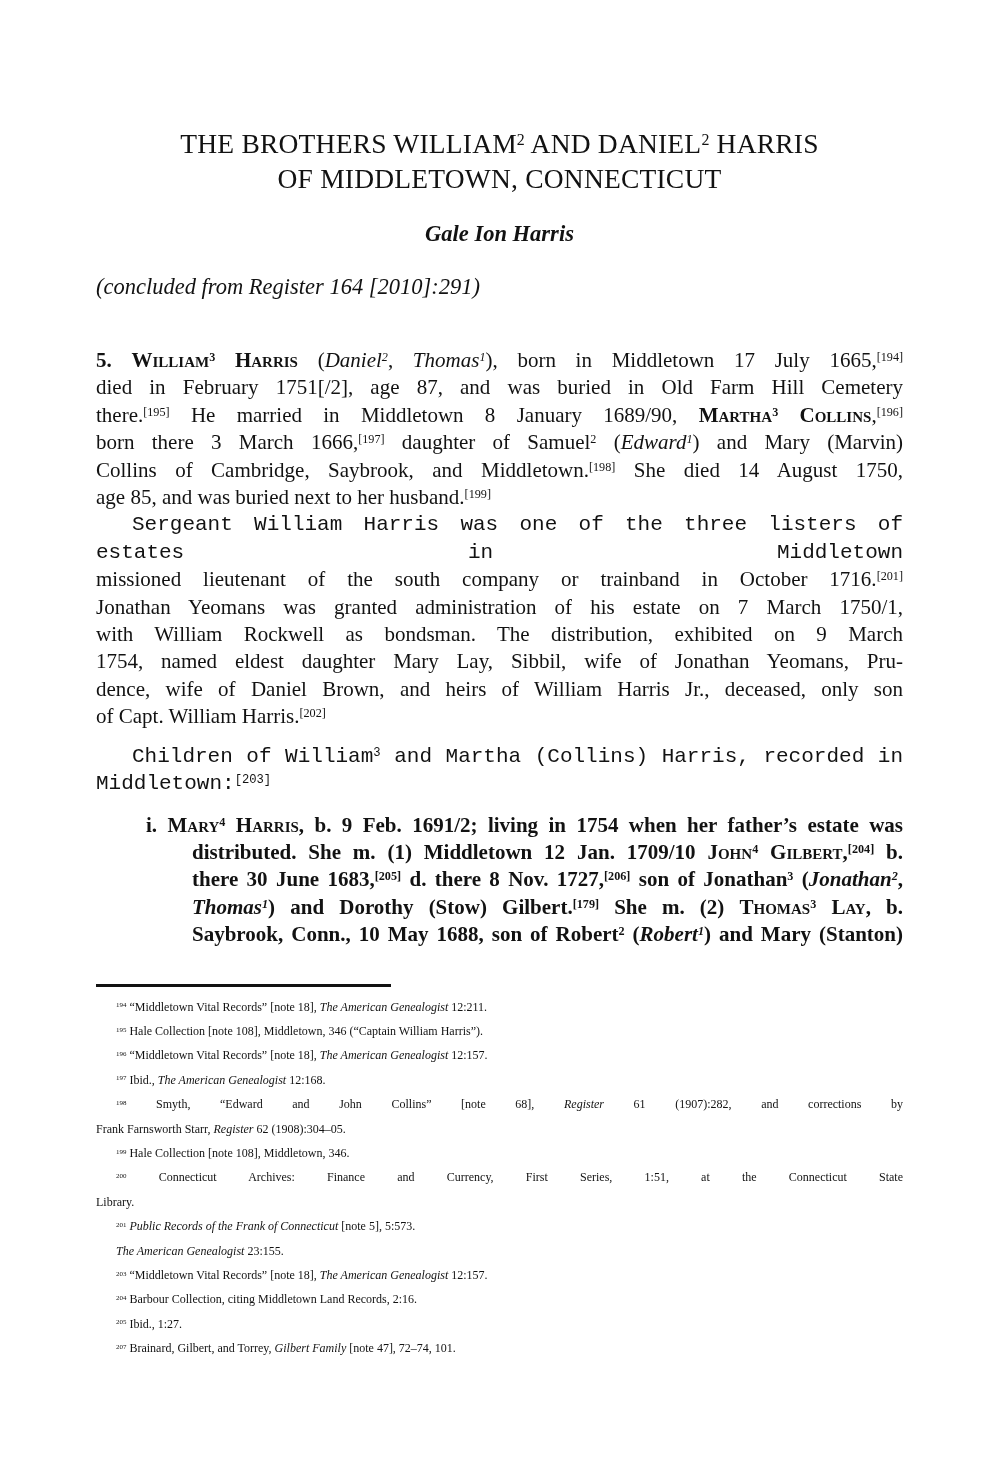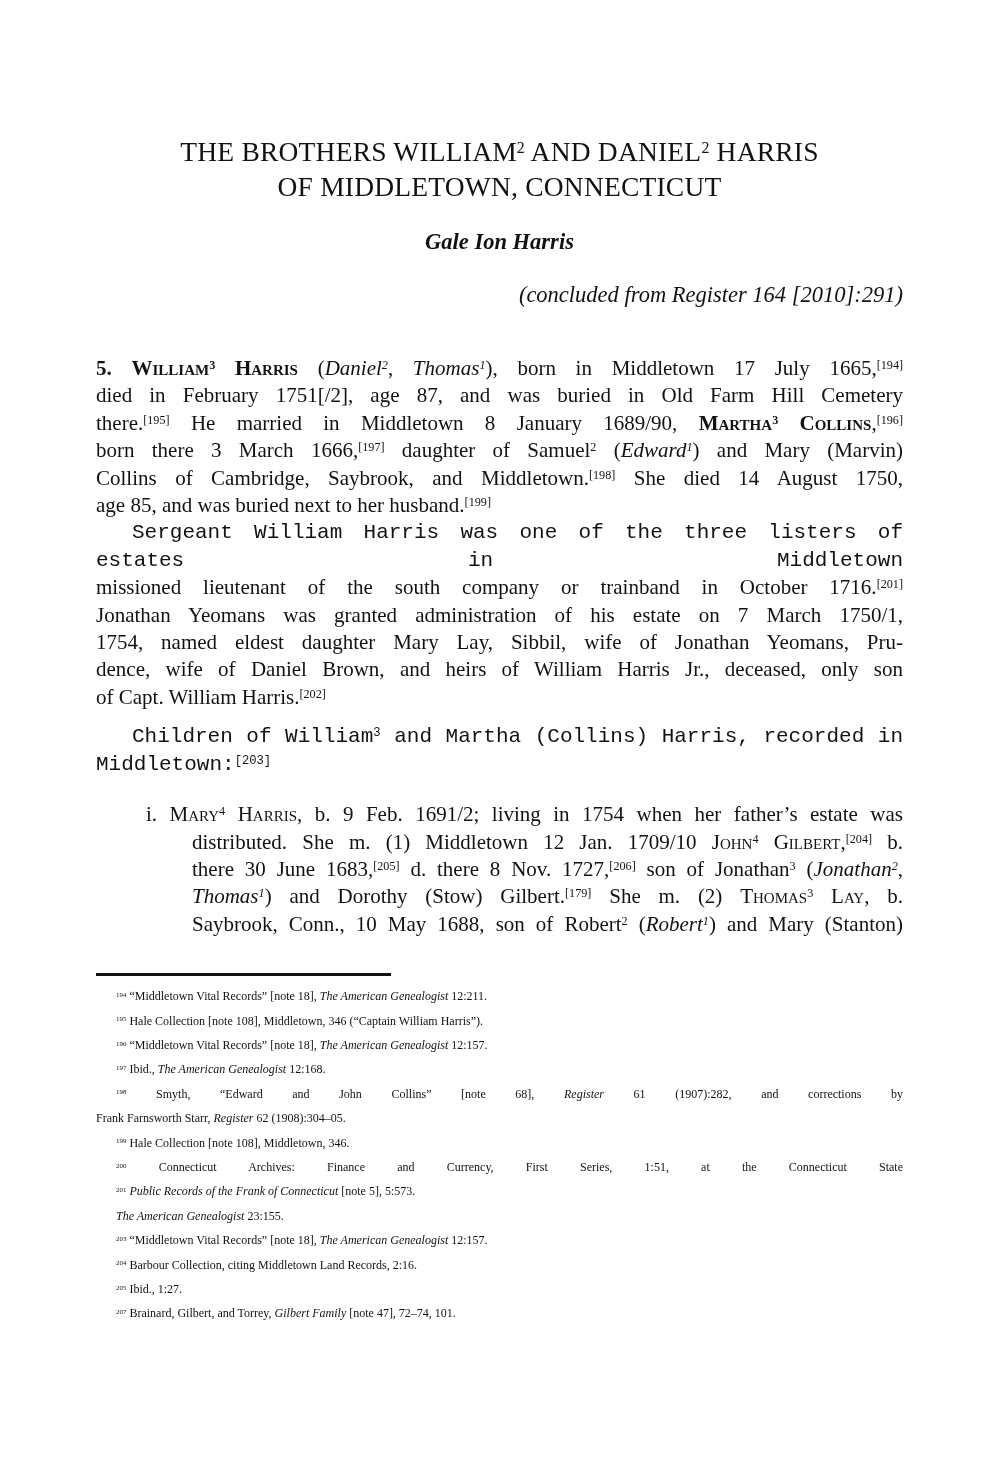--- a/index.html
+++ b/index.html
@@ -5,36 +5,36 @@
   * { margin:0; padding:0; box-sizing:border-box; }
   html, body { background:#ffffff; }
   body {
     width:1000px; height:1463px;
     position:relative;
     font-family:"Liberation Serif","DejaVu Serif",serif;
     color:#121212;
     overflow:hidden;
   }
   .page { position:absolute; inset:0; background:#ffffff; }
-  .content { position:absolute; left:96px; top:16px; width:807px; }
+  .content { position:absolute; left:96px; top:8px; width:807px; }
 
   .line { text-align:justify; text-align-last:justify; }
   .line.end { text-align-last:left; }
 
   .title-block { margin-top:118px; font-size:27.5px; line-height:35px; letter-spacing:0.2px; }
   .title-block .line { text-align:center; text-align-last:center; }
 
   .byline { margin-top:24px; text-align:center; font-style:italic; font-size:22.5px; line-height:28px;font-weight:bold; }
-  .source-note { margin-top:25px; text-align:right; font-style:italic; font-size:22.5px; line-height:28px; }
+  .source-note { margin-top:25px; text-align:left; font-style:italic; font-size:22.5px; line-height:28px; }
 
   .body-text { font-size:21px; line-height:27.4px; }
   .para-1 { margin-top:46px; }
   .para-indent .line:first-child { text-indent:36px;font-family:Liberation Mono, monospace; }
   .children-intro { margin-top:12px; }
-  .child-item { margin-top:23px; padding-left:96px; }
+  .child-item { margin-top:14px; padding-left:96px;font-weight:bold; }
   .child-item .line:first-child { text-indent:-46px; }
 
   .fn-rule { margin-top:35px; width:295px; height:0; border-top:3px solid #121212; }
   .footnotes { margin-top:8px; font-size:12px; line-height:24.4px; }
   .fn .line:first-child { text-indent:20px; }
 
   .b  { font-weight:bold; }
   .i  { font-style:italic; }
   .sc { font-variant:small-caps; }
   .sup { font-size:58%; line-height:0; position:relative; top:-0.48em; }
@@ -60,20 +60,21 @@
           <div class="line"><span>died in February 1751[/2], age 87, and was buried in Old Farm Hill Cemetery</span></div>
           <div class="line"><span>there.</span><span class="sup">[195]</span><span> He married in Middletown 8 January 1689/90, </span><span class="b sc">Martha</span><span class="b sup">3</span><span class="b sc"> Collins</span><span>,</span><span class="sup">[196]</span></div>
           <div class="line"><span>born there 3 March 1666,</span><span class="sup">[197]</span><span> daughter of Samuel</span><span class="sup">2</span><span> (</span><span class="i">Edward</span><span class="i sup">1</span><span>) and Mary (Marvin)</span></div>
           <div class="line"><span>Collins of Cambridge, Saybrook, and Middletown.</span><span class="sup">[198]</span><span> She died 14 August 1750,</span></div>
           <div class="line end"><span>age 85, and was buried next to her husband.</span><span class="sup">[199]</span></div>
         </div>
       <div class="para para-indent">
           <div class="line"><span>Sergeant William Harris was one of the three listers of estates in Middletown</span></div>
           <div class="line"><span>missioned lieutenant of the south company or trainband in October 1716.</span><span class="sup">[201]</span></div>
           <div class="line"><span>Jonathan Yeomans was granted administration of his estate on 7 March 1750/1,</span></div>
+          <div class="line"><span>with William Rockwell as bondsman. The distribution, exhibited on 9 March</span></div>
           <div class="line"><span>1754, named eldest daughter Mary Lay, Sibbil, wife of Jonathan Yeomans, Pru-</span></div>
           <div class="line"><span>dence, wife of Daniel Brown, and heirs of William Harris Jr., deceased, only son</span></div>
           <div class="line end"><span>of Capt. William Harris.</span><span class="sup">[202]</span></div>
         </div>
       <div class="para para-indent children-intro">
           <div class="line end"><span>Children of William</span><span class="sup">3</span><span> and Martha (Collins) Harris, recorded in Middletown:</span><span class="sup">[203]</span></div>
         </div>
       <div class="child-item">
           <div class="line"><span>i. </span><span class="sc">Mary</span><span class="sup">4</span><span class="sc"> Harris</span><span>, b. 9 Feb. 1691/2; living in 1754 when her father’s estate was</span></div>
           <div class="line"><span>distributed. She m. (1) Middletown 12 Jan. 1709/10 </span><span class="sc">John</span><span class="sup">4</span><span class="sc"> Gilbert</span><span>,</span><span class="sup">[204]</span><span> b.</span></div>
@@ -100,20 +101,21 @@
         </div>
       <div class="fn">
           <div class="line"><span class="sup">198</span><span> Smyth, “Edward and John Collins” [note 68], </span><span class="i">Register</span><span> 61 (1907):282, and corrections by</span></div>
           <div class="line end"><span>Frank Farnsworth Starr, </span><span class="i">Register</span><span> 62 (1908):304–05.</span></div>
         </div>
       <div class="fn">
           <div class="line end"><span class="sup">199</span><span> Hale Collection [note 108], Middletown, 346.</span></div>
         </div>
       <div class="fn">
           <div class="line"><span class="sup">200</span><span> Connecticut Archives: Finance and Currency, First Series, 1:51, at the Connecticut State</span></div>
+          <div class="line end"><span>Library.</span></div>
         </div>
       <div class="fn">
           <div class="line end"><span class="sup">201</span><span> </span><span class="i">Public Records of the Frank of Connecticut</span><span> [note 5], 5:573.</span></div>
         </div>
       <div class="fn">
           <div class="line end"><span class="i">The American Genealogist</span><span> 23:155.</span></div>
         </div>
       <div class="fn">
           <div class="line end"><span class="sup">203</span><span> “Middletown Vital Records” [note 18], </span><span class="i">The American Genealogist</span><span> 12:157.</span></div>
         </div>

